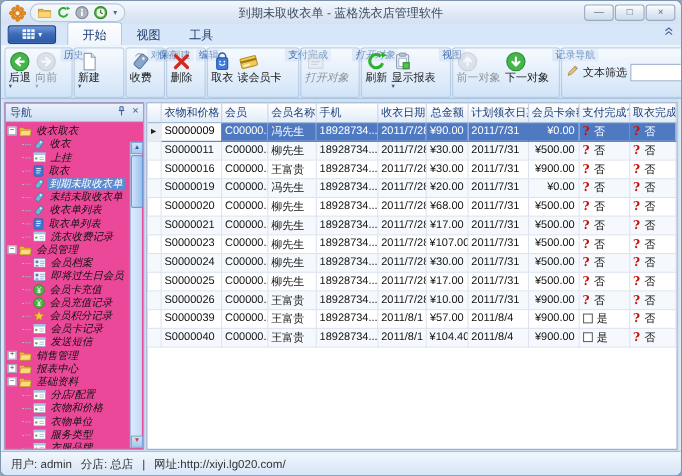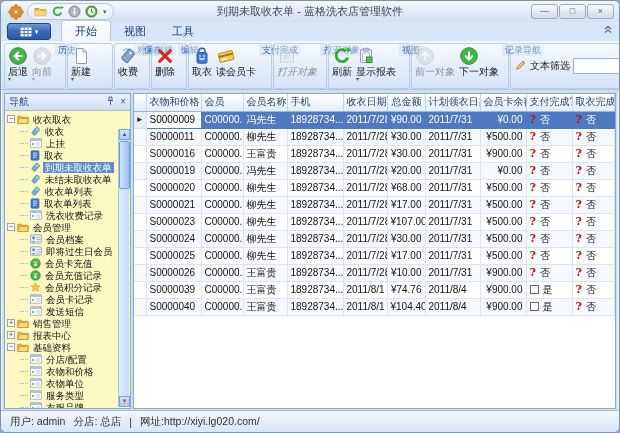--- a/index.html
+++ b/index.html
@@ -50,28 +50,28 @@
   .rbtn-dd { font-size:6px; color:#3a5a86; line-height:4px; }
   .rbtn.disabled { opacity:.45; }
   .searchgroup { display:flex; align-items:center; gap:3px; padding:0 4px; height:100%; }
   .search-label { font-size:10px; color:#1a1a1a; white-space:nowrap; }
   .search-wrap { display:flex; align-items:center; background:#fff; border:1px solid #9fb2cc;
                  height:16px; width:96px; padding:0 2px; }
   .search-wrap input { border:none; outline:none; flex:1; min-width:10px; font-size:10px; font-family:inherit; }
 
   
   .main { position:absolute; left:2px; right:2px; top:89px; bottom:22px; background:#cddff2; }
-  .sidebar { position:absolute; left:1px; top:3px; width:127px; bottom:1px; background:#fef9c3;
+  .sidebar { position:absolute; left:1px; top:3px; width:127px; bottom:1px; background:#ec4899;
              border:1px solid #8fa8c8; display:flex; flex-direction:column; overflow:hidden; }
   .nav-header { height:17px; background:linear-gradient(#eaf2fc,#cfe0f4); border-bottom:1px solid #a9bdd8;
                 display:flex; align-items:center; padding:0 4px; font-size:10px; color:#2a4d86; }
   .nav-header .sp { margin-left:auto; display:flex; gap:5px; align-items:center; }
   .nav-close { font-size:10px; color:#3e5e8e; line-height:10px; }
   .tree { position:relative; flex:1; overflow:hidden; padding:2px 13px 0 2px; }
-  .tree-row { height:12px; display:flex; align-items:center; gap:2px; white-space:nowrap; cursor:default; }
+  .tree-row { height:12px; display:flex; align-items:center; gap:2px; white-space:nowrap; cursor:default;font-style:italic; }
   .tree-row.lvl1 { margin-left:13px; }
   .toggle { width:8px; height:8px; border:1px solid #98a6ba; background:#fff; font-size:7px; line-height:6px;
             text-align:center; color:#333; flex:0 0 8px; }
   .tline { width:8px; border-top:1px dotted #a7b4c6; flex:0 0 8px; }
   .ticon { display:flex; align-items:center; flex:0 0 auto; }
   .tlabel { font-size:9.5px; color:#111; padding:0 2px; line-height:11px; }
   .tlabel.tsel { background:#5d8bd1; color:#fff; }
   .tree-scroll { position:absolute; right:1px; top:18px; bottom:1px; width:11px;
                  background:linear-gradient(90deg,#dcebfc,#c3dbf6); border-left:1px solid #a9c2e0; }
   .scr-btn { position:absolute; left:0; width:11px; height:11px; background:linear-gradient(#cfe2f8,#a9c9ef);
@@ -826,21 +826,21 @@
               <td><span class="qmark">?</span><span>否</span></td>
               <td><span class="qmark">?</span><span>否</span></td>
             </tr>
             <tr>
               <td class="rowind"></td>
               <td>S0000039</td>
               <td>C00000...</td>
               <td>王富贵</td>
               <td>18928734...</td>
               <td>2011/8/1</td>
-              <td class="num">¥74.76</td>
+              <td class="num">¥57.00</td>
               <td>2011/8/4</td>
               <td class="num">¥900.00</td>
               <td><span class="cbox"></span><span>是</span></td>
               <td><span class="qmark">?</span><span>否</span></td>
             </tr>
             <tr class=" alt">
               <td class="rowind"></td>
               <td>S0000040</td>
               <td>C00000...</td>
               <td>王富贵</td>

